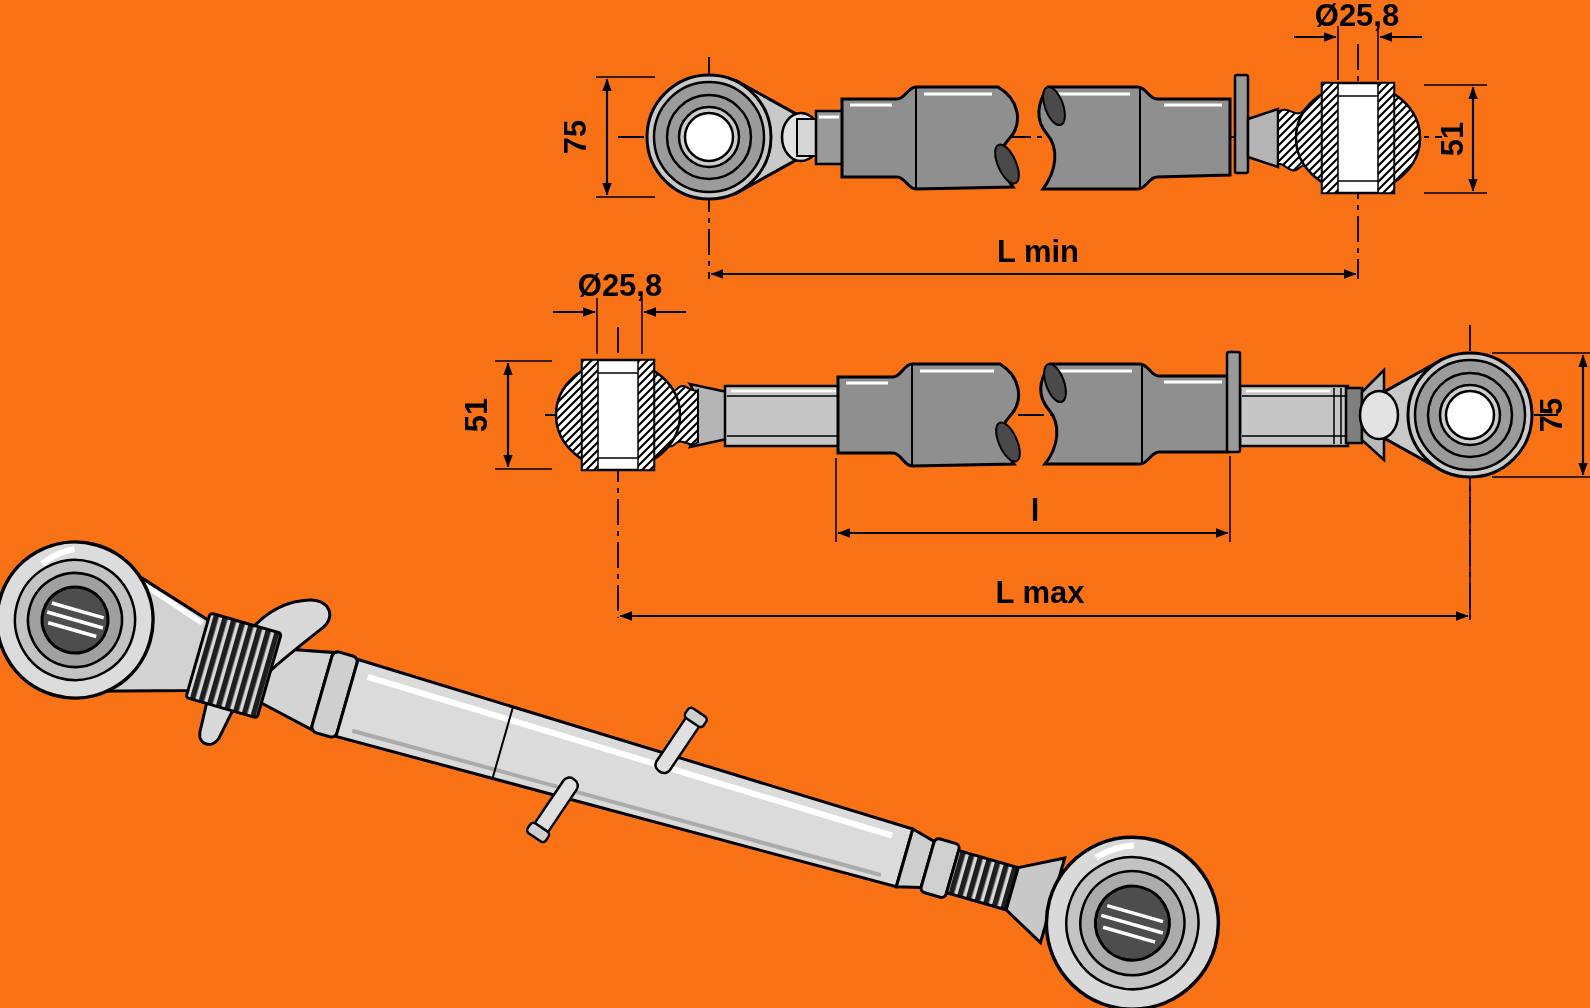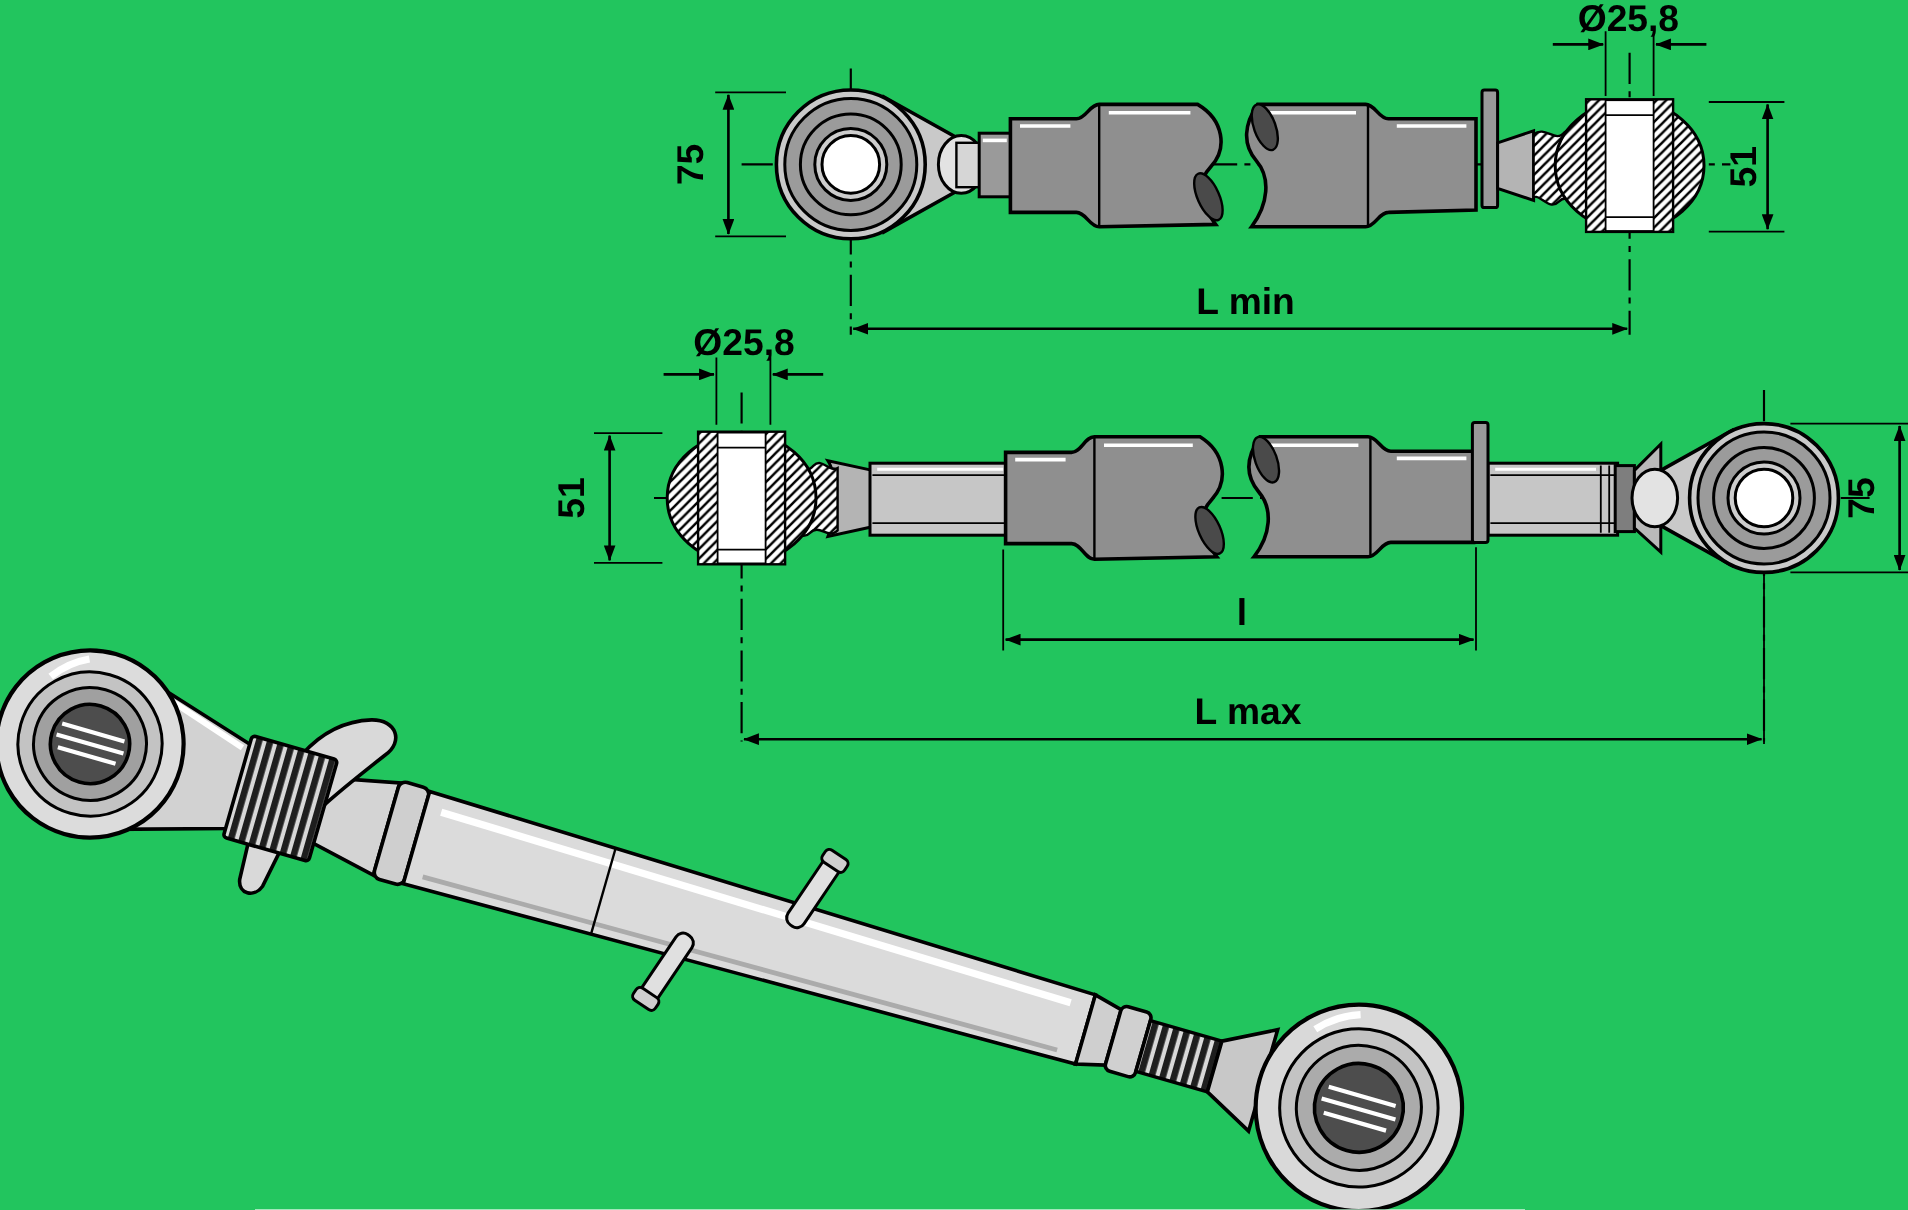--- a/index.html
+++ b/index.html
@@ -1,16 +1,16 @@
 <!DOCTYPE html>
 <html><head>
 <meta charset="utf-8">
 <style>
   html,body{margin:0;padding:0;background:#ffffff;}
-  .canvas{width:1590px;height:1008px;position:relative;background:#22c55e;overflow:hidden;
+  .canvas{width:1590px;height:1008px;position:relative;background:#f97316;overflow:hidden;
           font-family:"Liberation Sans", sans-serif;}
   svg{display:block;}
   .dimtext{font-family:"Liberation Sans", sans-serif;font-weight:bold;font-size:31px;fill:#000;}
 </style>
 </head>
 <body>
 
 <div class="canvas">
 <svg width="1590" height="1008" viewBox="0 0 1590 1008" xmlns="http://www.w3.org/2000/svg">
   <defs>

